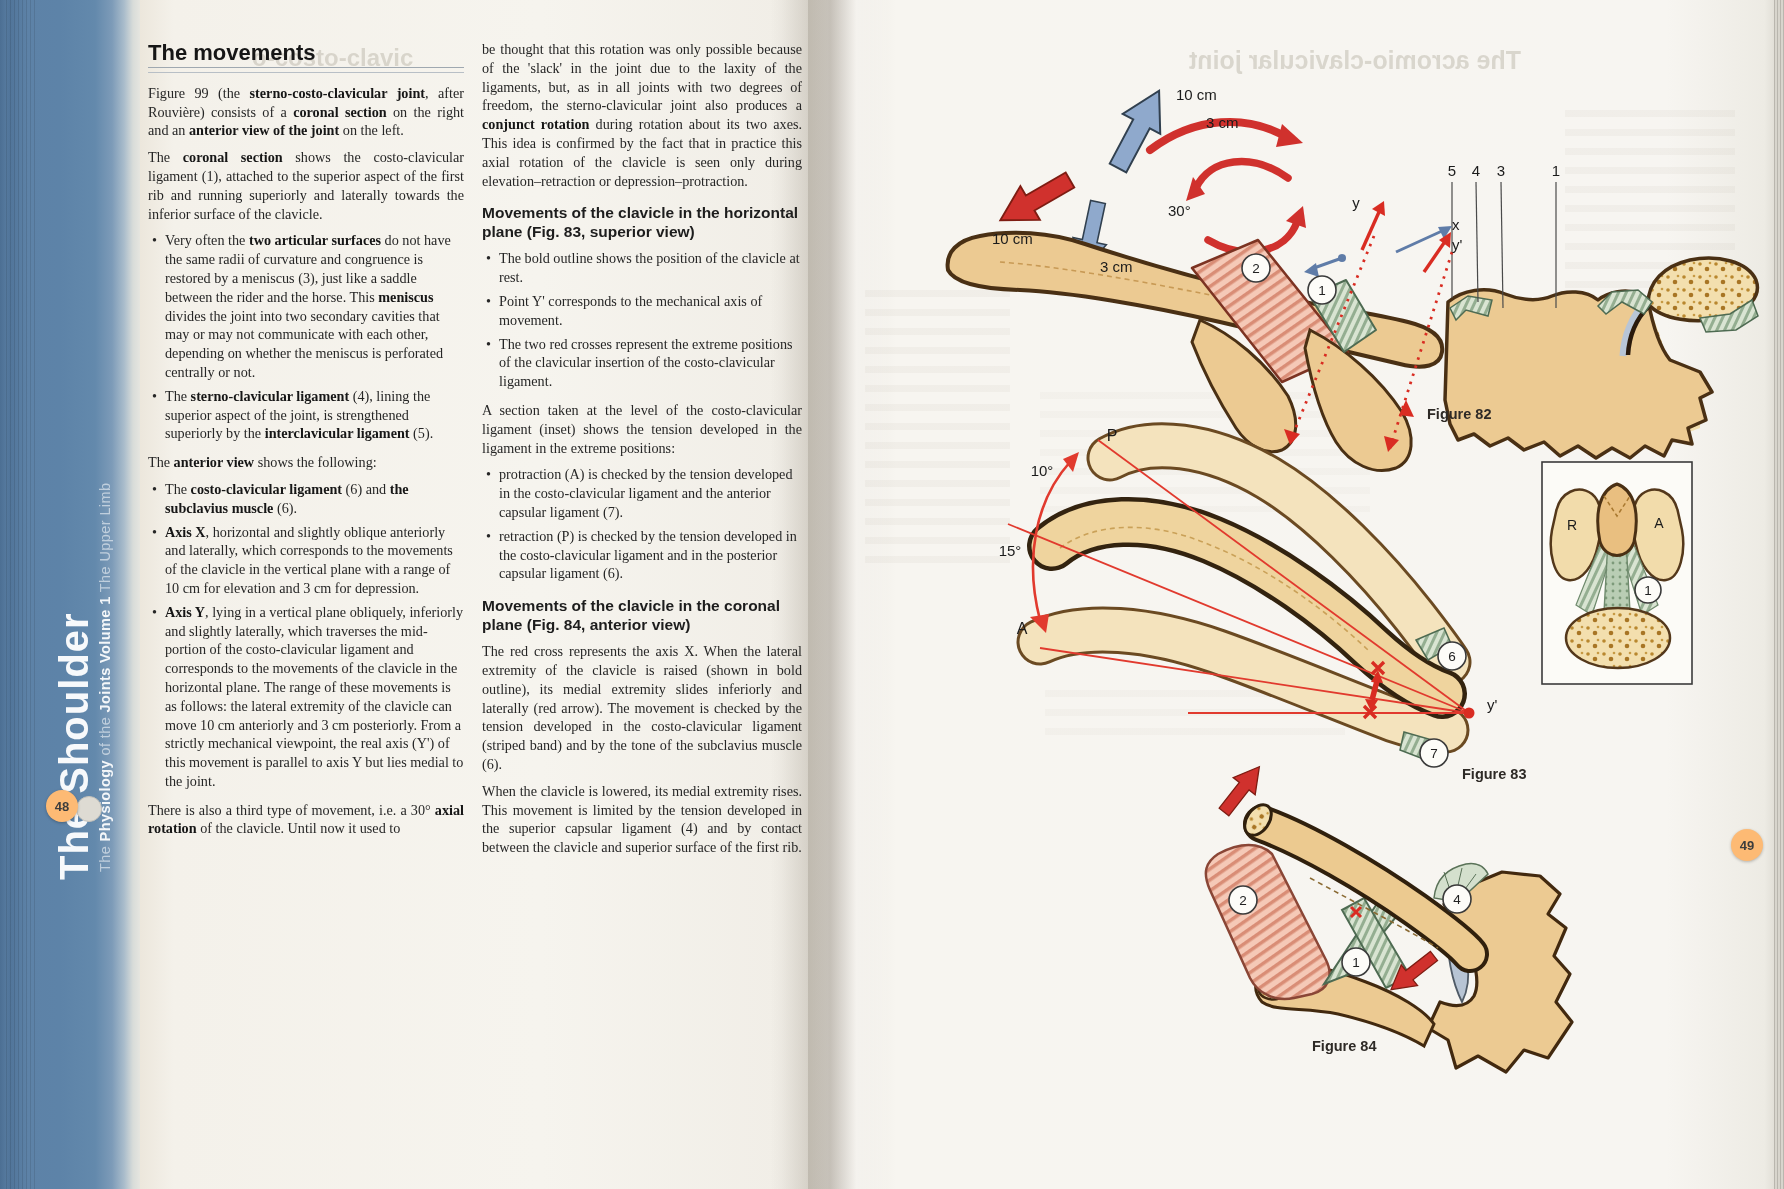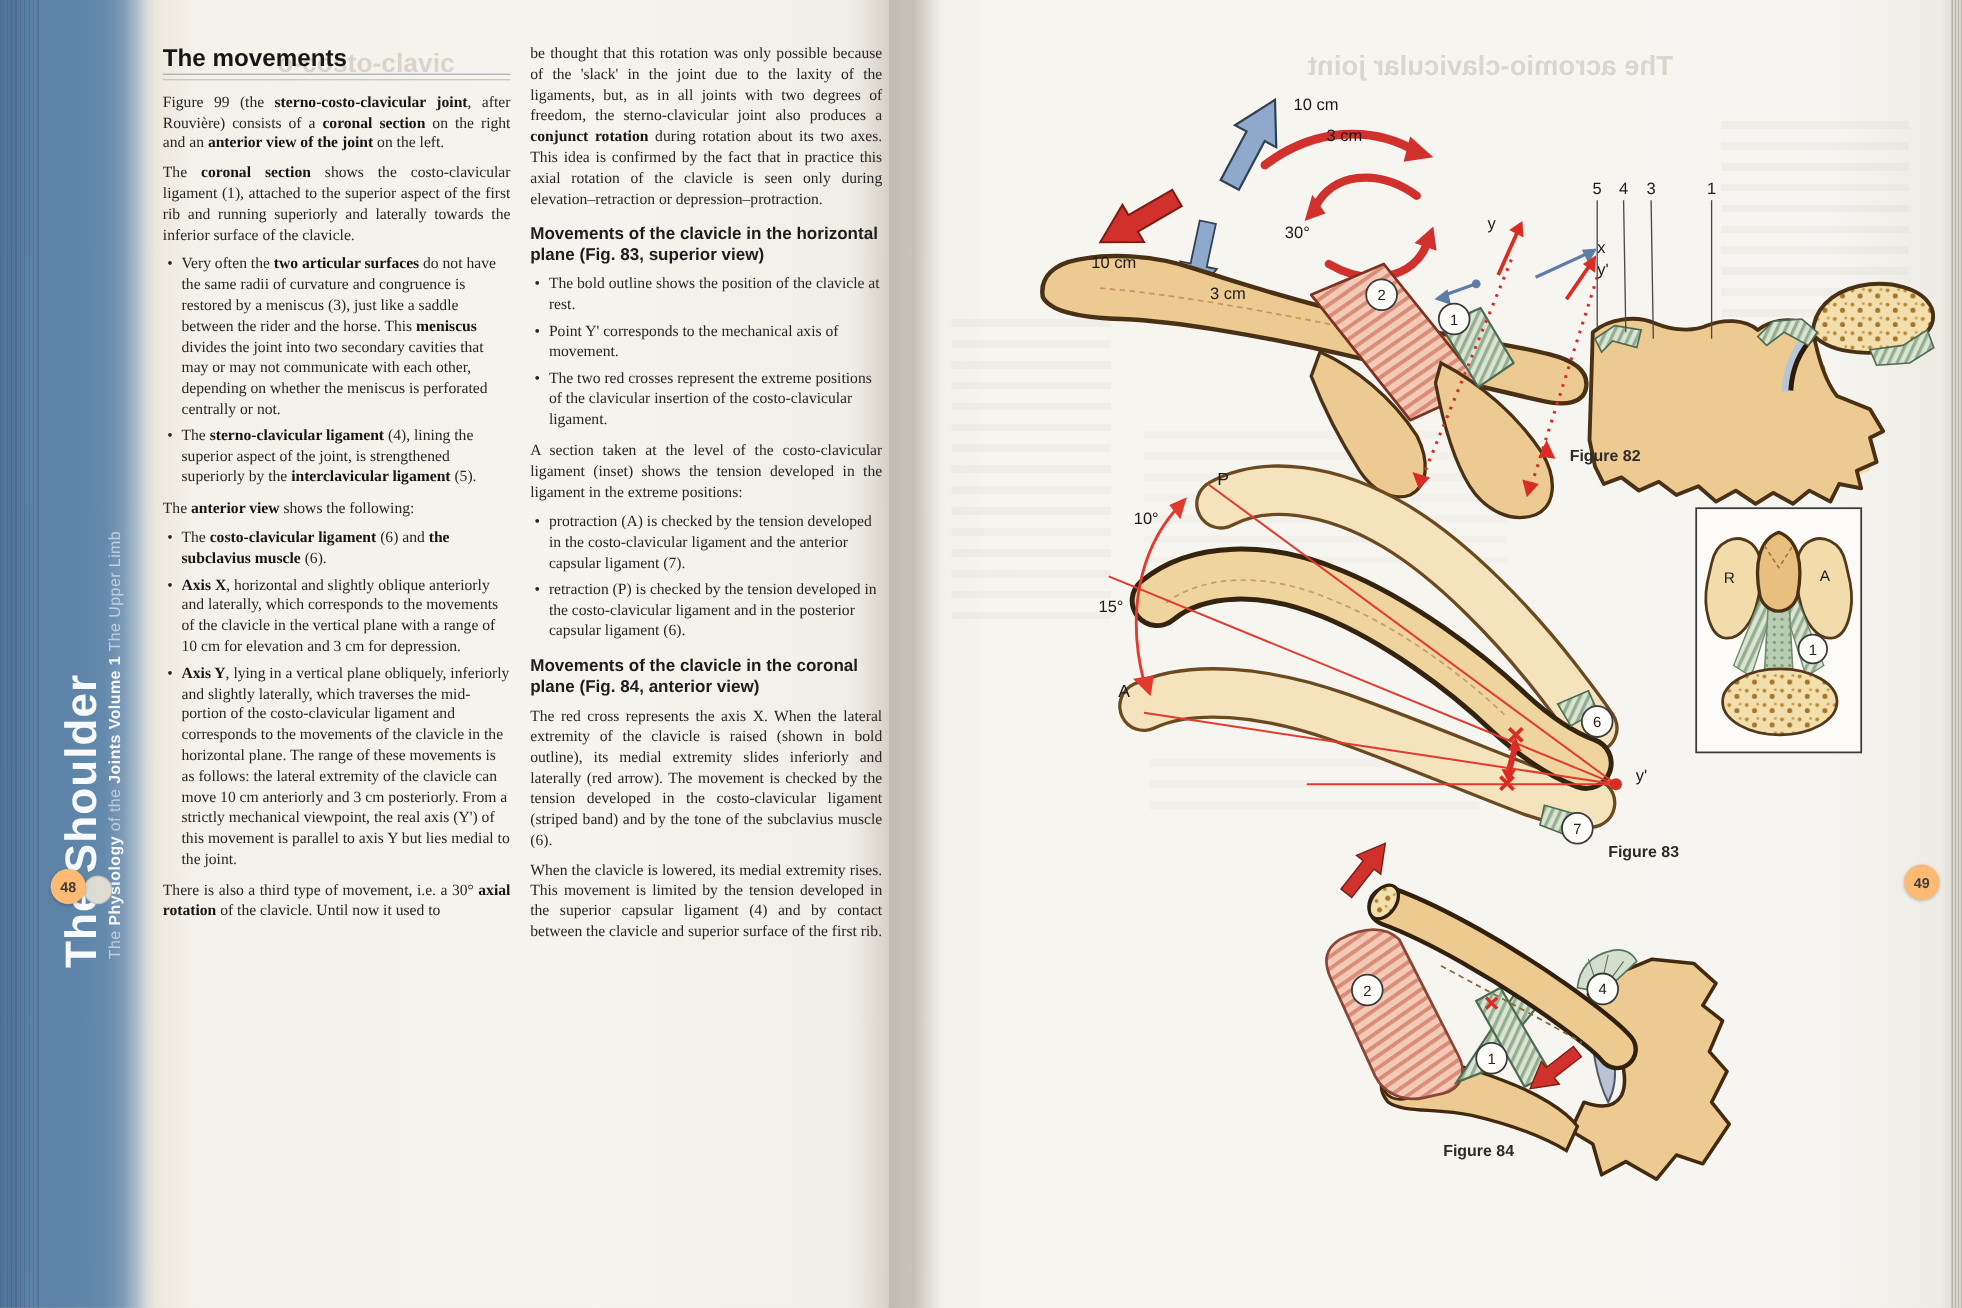--- a/index.html
+++ b/index.html
@@ -324,15 +324,15 @@
         <text class="cnum" x="1356" y="967" text-anchor="middle">1</text>
       </g>
       <g>
         <circle cx="1457" cy="899" r="14" fill="#fdfcf8" stroke="#3a3a3a" stroke-width="1.6"></circle>
         <text class="cnum" x="1457" y="904" text-anchor="middle">4</text>
       </g>
       <text class="cap" x="1312" y="1051">Figure 84</text>
     </g>
   </svg>
 
-  <div class="pgc" style="left:1731px;top:786px;">49</div>
+  <div class="pgc" style="left:1731px;top:829px;">49</div>
   <div id="edge-right"></div>
 </div>
 
 </body></html>

